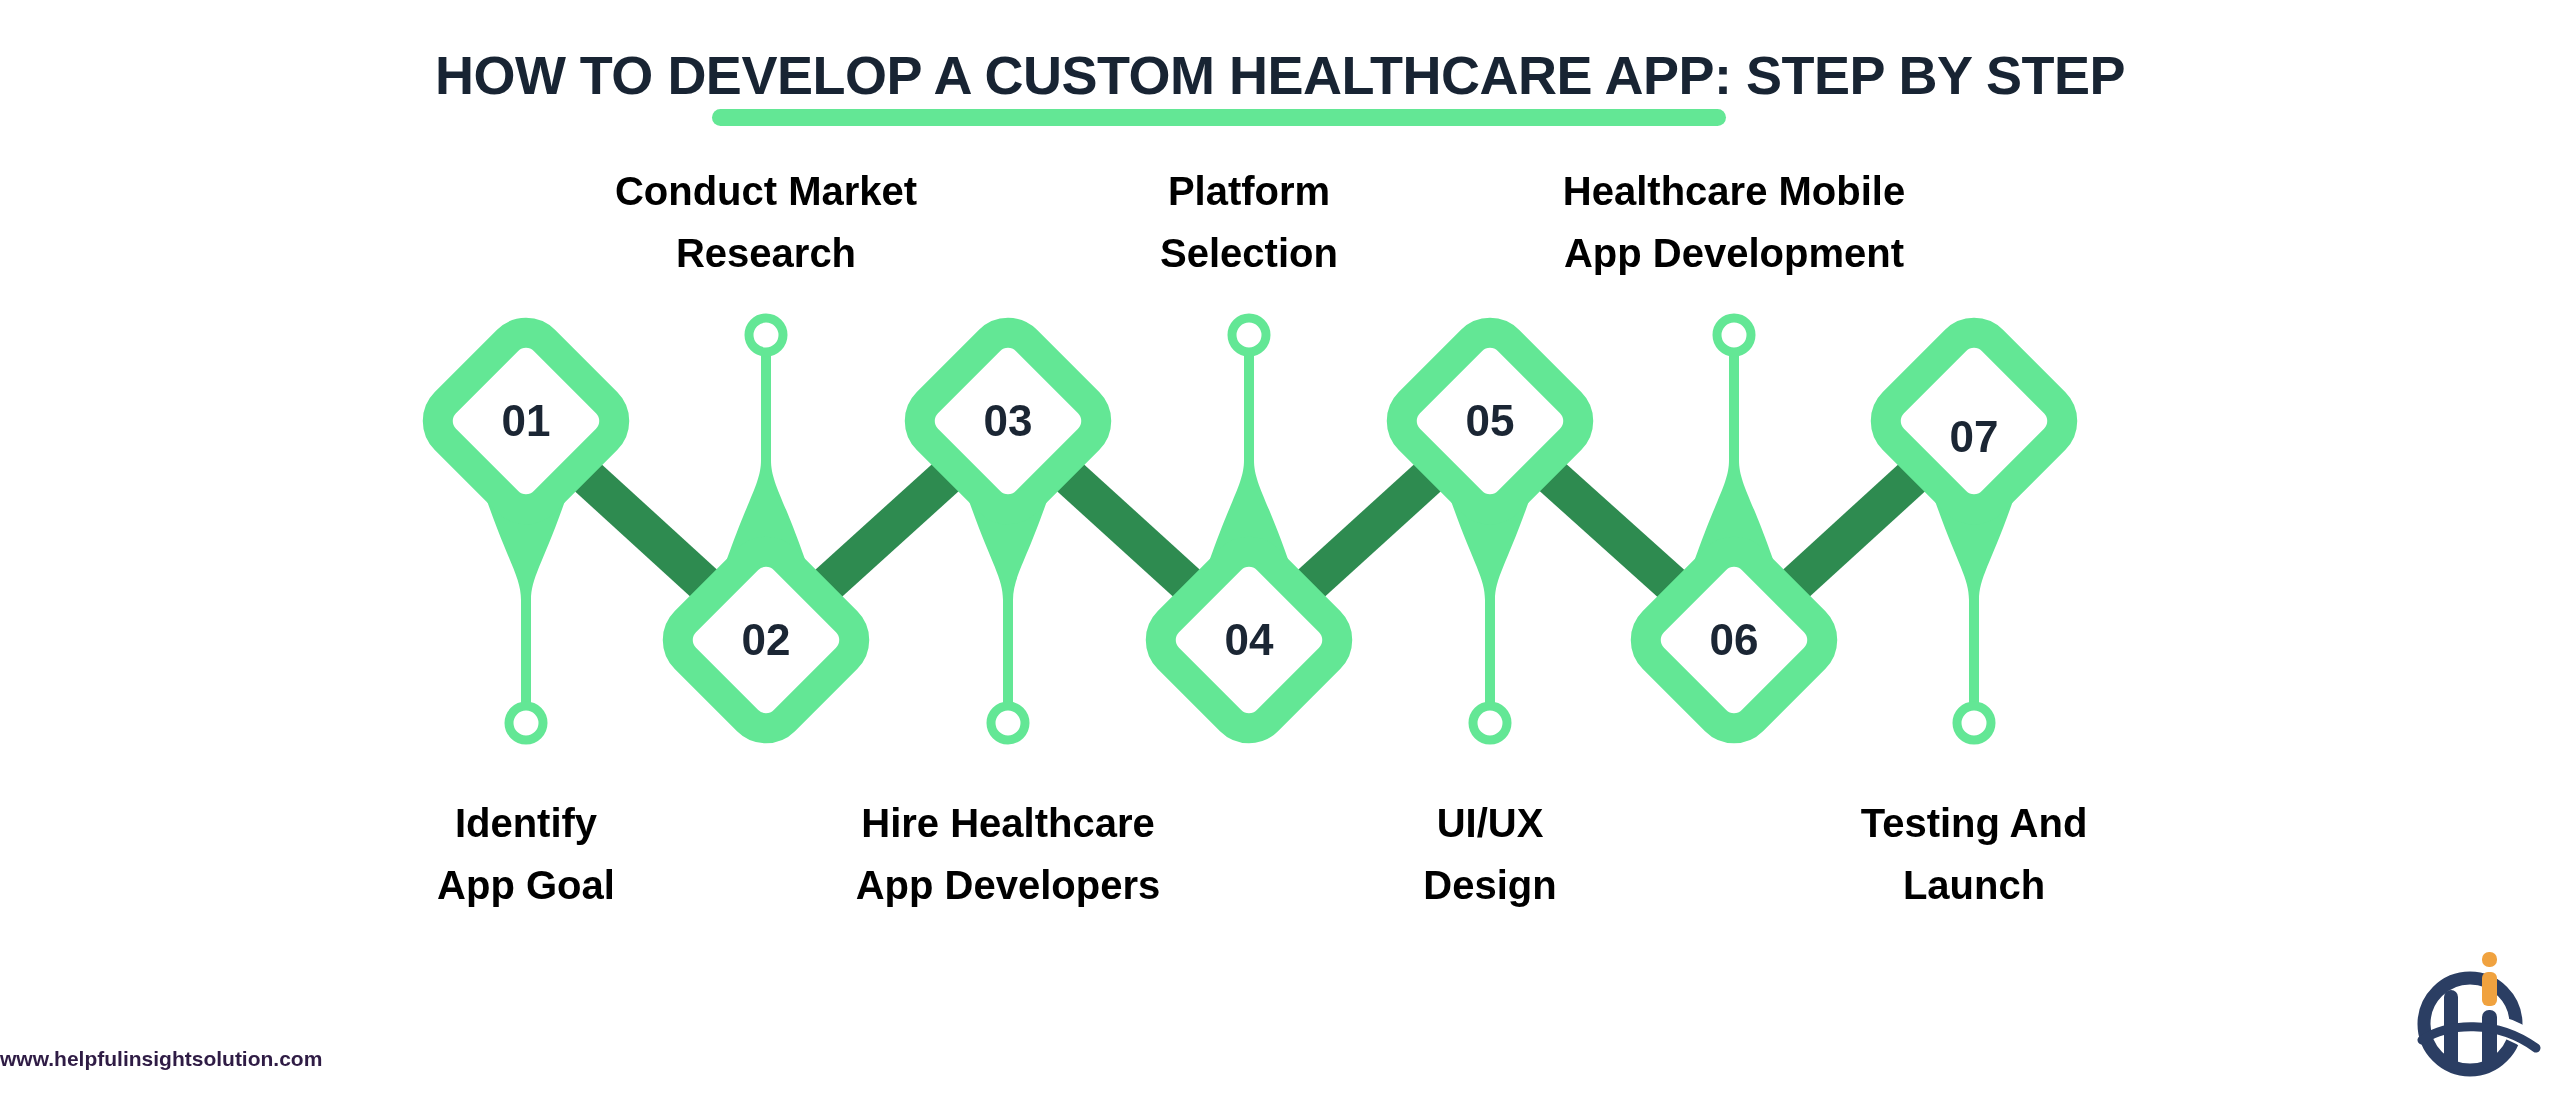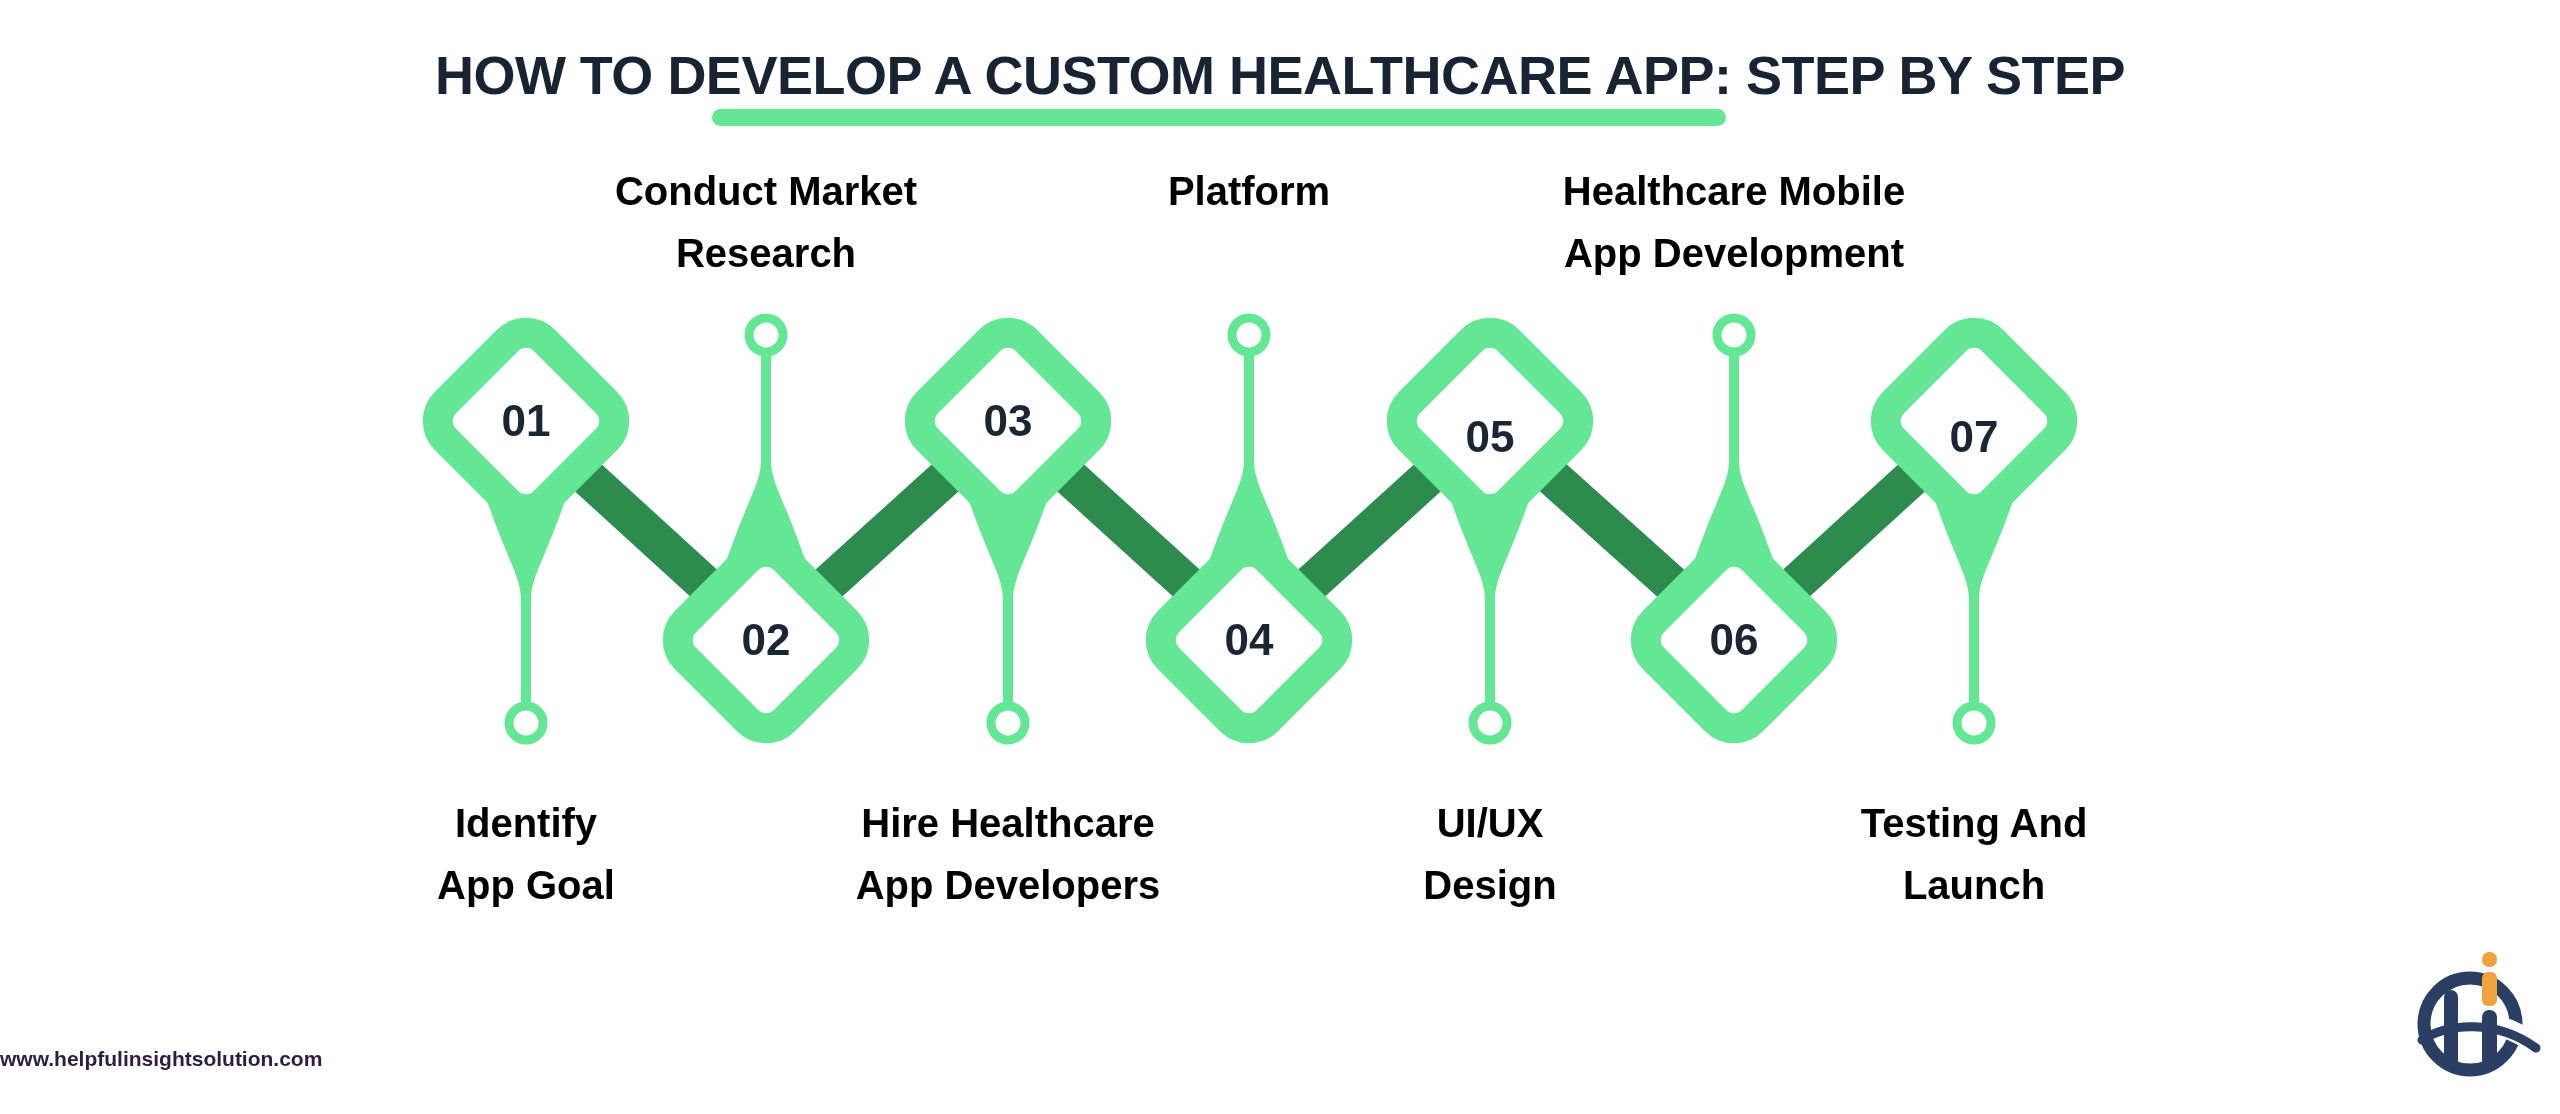--- a/index.html
+++ b/index.html
@@ -107,30 +107,31 @@
       <g transform="translate(1974,421) rotate(45)">
           <rect x="-70" y="-70" width="140" height="140" rx="26"></rect>
         </g>
     </g>
   </svg>
 
   <div class="step-number" style="left:456px;top:390px;">01</div>
   <div class="step-number" style="left:696px;top:609px;">02</div>
   <div class="step-number" style="left:938px;top:390px;">03</div>
   <div class="step-number" style="left:1179px;top:609px;">04</div>
-  <div class="step-number" style="left:1420px;top:390px;margin-top:16px;">05</div>
+  <div class="step-number" style="left:1420px;top:390px;">05</div>
   <div class="step-number" style="left:1664px;top:609px;">06</div>
   <div class="step-number" style="left:1904px;top:406px;">07</div>
 
   <div class="step-label" style="left:526px;top:160px;">
     <div>Conduct Market</div>
     <div>Research</div>
   </div>
   <div class="step-label" style="left:1009px;top:160px;">
     <div>Platform</div>
+    <div>Selection</div>
   </div>
   <div class="step-label" style="left:286px;top:792px;">
     <div>Identify</div>
     <div>App Goal</div>
   </div>
 
   <div class="step-label" style="left:1494px;top:160px;">
     <div>Healthcare Mobile</div>
     <div>App Development</div>
   </div>

